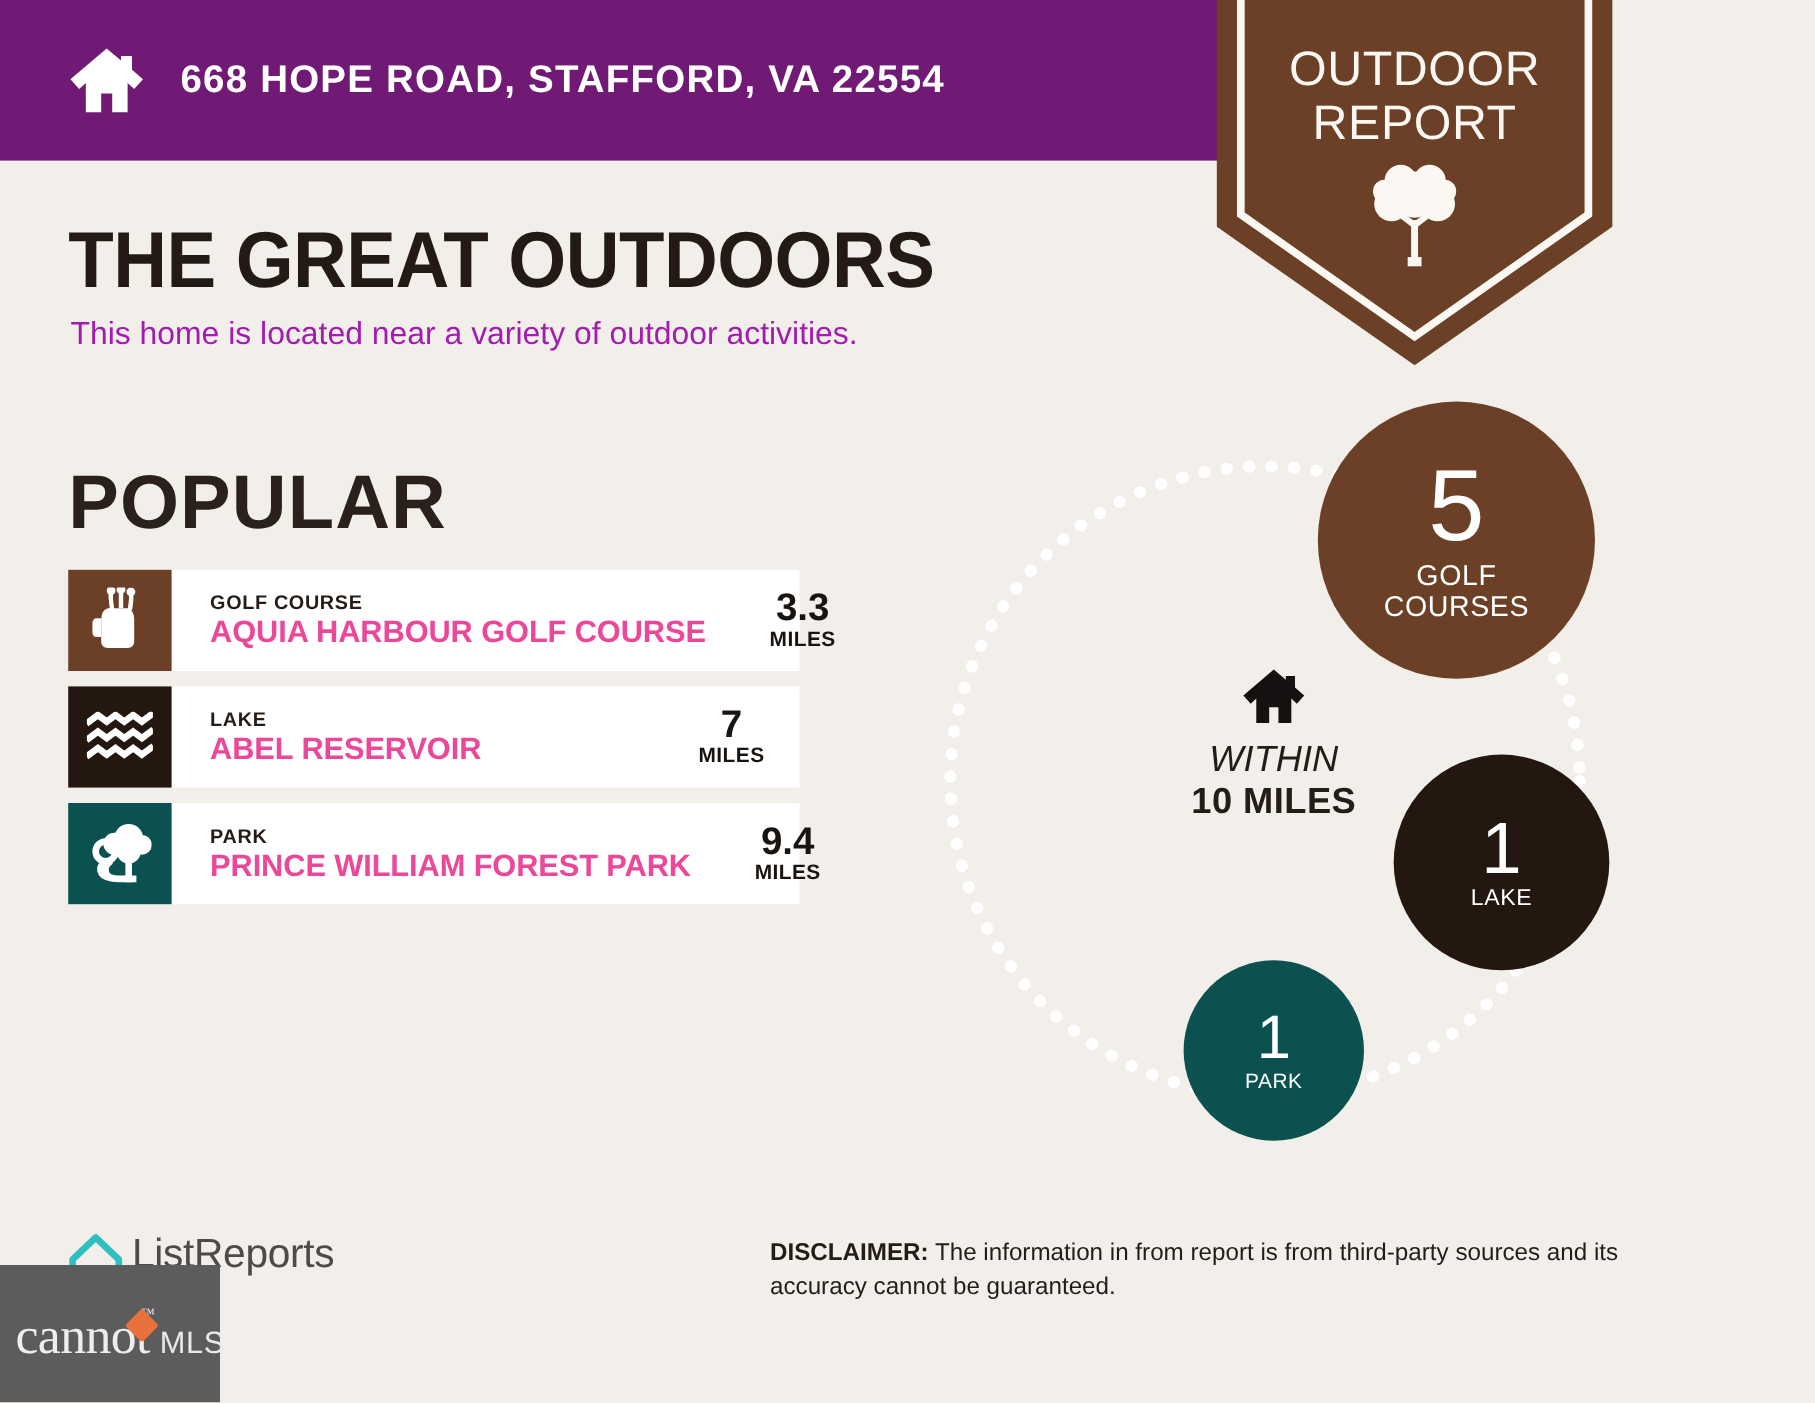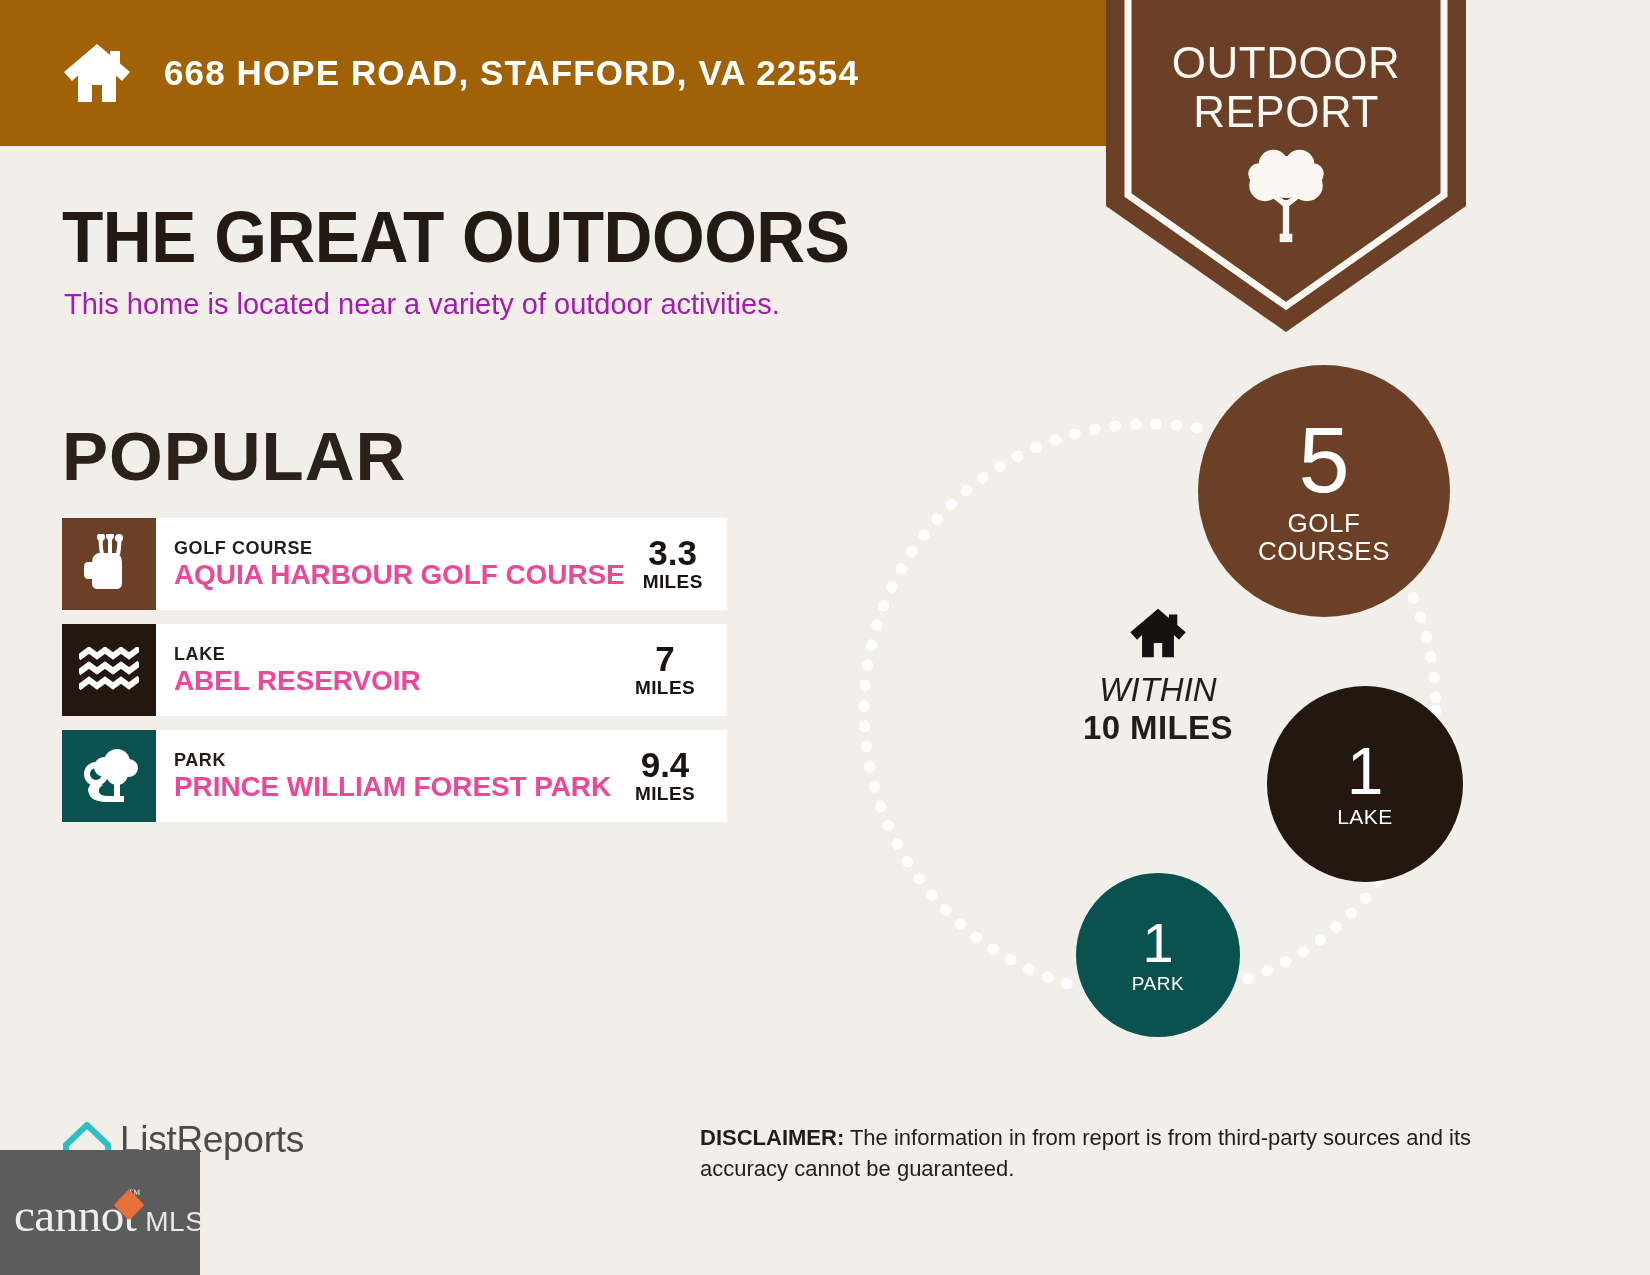--- a/index.html
+++ b/index.html
@@ -8,21 +8,21 @@
     background:#f2eeea;
     font-family:"Liberation Sans",sans-serif;
     overflow:hidden;
     position:relative;
   }
   #page{position:relative;width:1650px;height:1275px;overflow:hidden;background:#f2eeea;}
 
   
   .header{
     position:absolute;left:0;top:0;width:1290px;height:146px;
-    background:#a16207;display:flex;align-items:center;
+    background:#701a75;display:flex;align-items:center;
   }
   .header-house{margin-left:62px;width:70px;height:62px;display:block;flex:none;}
   .header-addr{
     margin-left:32px;color:#ffffff;font-size:35px;font-weight:700;
     letter-spacing:1.1px;white-space:nowrap;
     font-family:"Liberation Sans",sans-serif;
   }
 
   
   .badge{
@@ -51,21 +51,21 @@
     position:absolute;left:62px;top:417px;
     font-size:69px;font-weight:700;color:#2a211b;
     letter-spacing:1px;white-space:nowrap;
   }
 
   
   .list{position:absolute;left:62px;top:518px;width:665px;}
   .row{display:flex;align-items:stretch;height:92px;margin-bottom:14px;background:#ffffff;}
   .row-tile{width:94px;flex:none;display:flex;align-items:center;justify-content:center;}
   .row-tile svg{display:block;}
-  .row-body{flex:1;display:flex;align-items:center;padding-left:18px;padding-right:6px;}
+  .row-body{flex:1;display:flex;align-items:center;padding-left:35px;padding-right:6px;gap:40px;}
   .row-texts{flex:1;min-width:0;}
   .row-cat{
     font-size:18px;font-weight:700;color:#241c17;letter-spacing:0.6px;
     line-height:21px;white-space:nowrap;
   }
   .row-name{
     font-size:28px;font-weight:700;color:#ec4899;letter-spacing:-0.1px;
     line-height:32px;white-space:nowrap;
   }
   .row-dist{width:96px;flex:none;text-align:center;padding-right:8px;}

